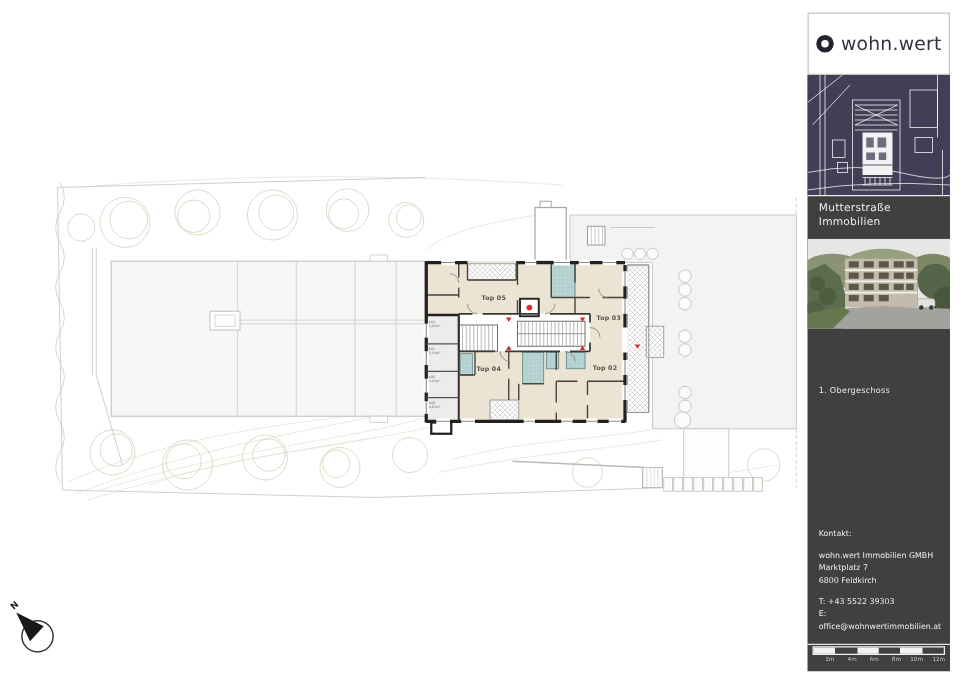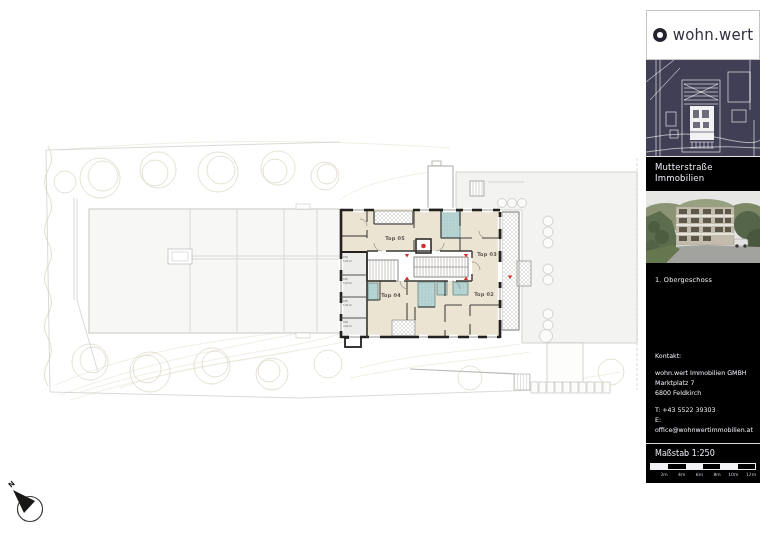--- a/index.html
+++ b/index.html
@@ -2,33 +2,33 @@
 <html><head>
 <meta charset="utf-8">
 <style>
   html,body{margin:0;padding:0;}
   body{width:770px;height:545px;background:#ffffff;position:relative;overflow:hidden;
        font-family:"DejaVu Sans","Liberation Sans",sans-serif;}
   .sheet{position:absolute;inset:0;background:#fff;}
   #plan-svg{position:absolute;left:0;top:0;}
 
   
-  .sidebar{position:absolute;left:646px;top:10px;width:114px;height:473px;
+  .sidebar{position:absolute;left:646px;top:10px;width:114px;height:527px;
            display:flex;flex-direction:column;}
   .brand{height:50px;background:#fff;border:1px solid #c6c6c6;box-sizing:border-box;
          display:flex;align-items:center;justify-content:center;gap:6px;flex:0 0 auto;}
   .logo-ring{width:14px;height:14px;border:4px solid #24222e;border-radius:50%;
              box-sizing:border-box;flex:0 0 auto;}
   .logo-text{font-size:15px;color:#333140;letter-spacing:.2px;}
-  .navy{flex:1;background:#000000;color:#eceaf2;display:flex;flex-direction:column;min-height:0;}
+  .navy{flex:1;background:#404040;color:#eceaf2;display:flex;flex-direction:column;min-height:0;}
   .map-svg{display:block;width:114px;height:96px;flex:0 0 auto;}
   .rule{border-top:1px solid rgba(255,255,255,.9);}
   .project{padding:5px 9px 6px;font-size:8.5px;line-height:1.35;letter-spacing:.2px;}
   .photo-svg{display:block;width:114px;height:72px;flex:0 0 auto;}
-  .floor{padding:13px 9px 0;font-size:6.5px;letter-spacing:.2px;}
+  .floor{padding:13px 9px 0;font-size:6.5px;letter-spacing:.2px;margin-top:32px;}
   .contact{margin-top:auto;padding:0 9px;font-size:6.3px;line-height:1.6;}
   .contact .head{margin-bottom:7px;}
   .contact .grp2{margin-top:7px;}
   .rule2{border-top:1px solid rgba(255,255,255,.85);margin:8px 0 0;}
   .mass{font-size:8px;padding:5px 9px 4px;}
   .bar{height:5px;border:1px solid #f2f2f5;display:flex;margin:1px 4px 0;}
   .bar .seg{flex:1;}
   .bar .seg.on{background:#f2f2f5;}
   .ticks{display:flex;margin:2px 4px 0;font-size:4.5px;color:#c9c8d4;padding-bottom:6px;}
   .ticks span{flex:1;text-align:right;}
@@ -409,21 +409,20 @@
       <div class="head">Kontakt:</div>
       <div>wohn.wert Immobilien GMBH</div>
       <div>Marktplatz 7</div>
       <div>6800 Feldkirch</div>
       <div class="grp2">T: +43 5522 39303</div>
       <div>E: office@wohnwertimmobilien.at</div>
     </div>
 
     <div class="rule2"></div>
 
-    <div class="mass">Maßstab 1:250</div>
 
     <div class="bar">
       <div class="seg on"></div>
           <div class="seg"></div>
           <div class="seg on"></div>
       <div class="seg"></div>
           <div class="seg on"></div>
           <div class="seg"></div>
     </div>
     <div class="ticks">

